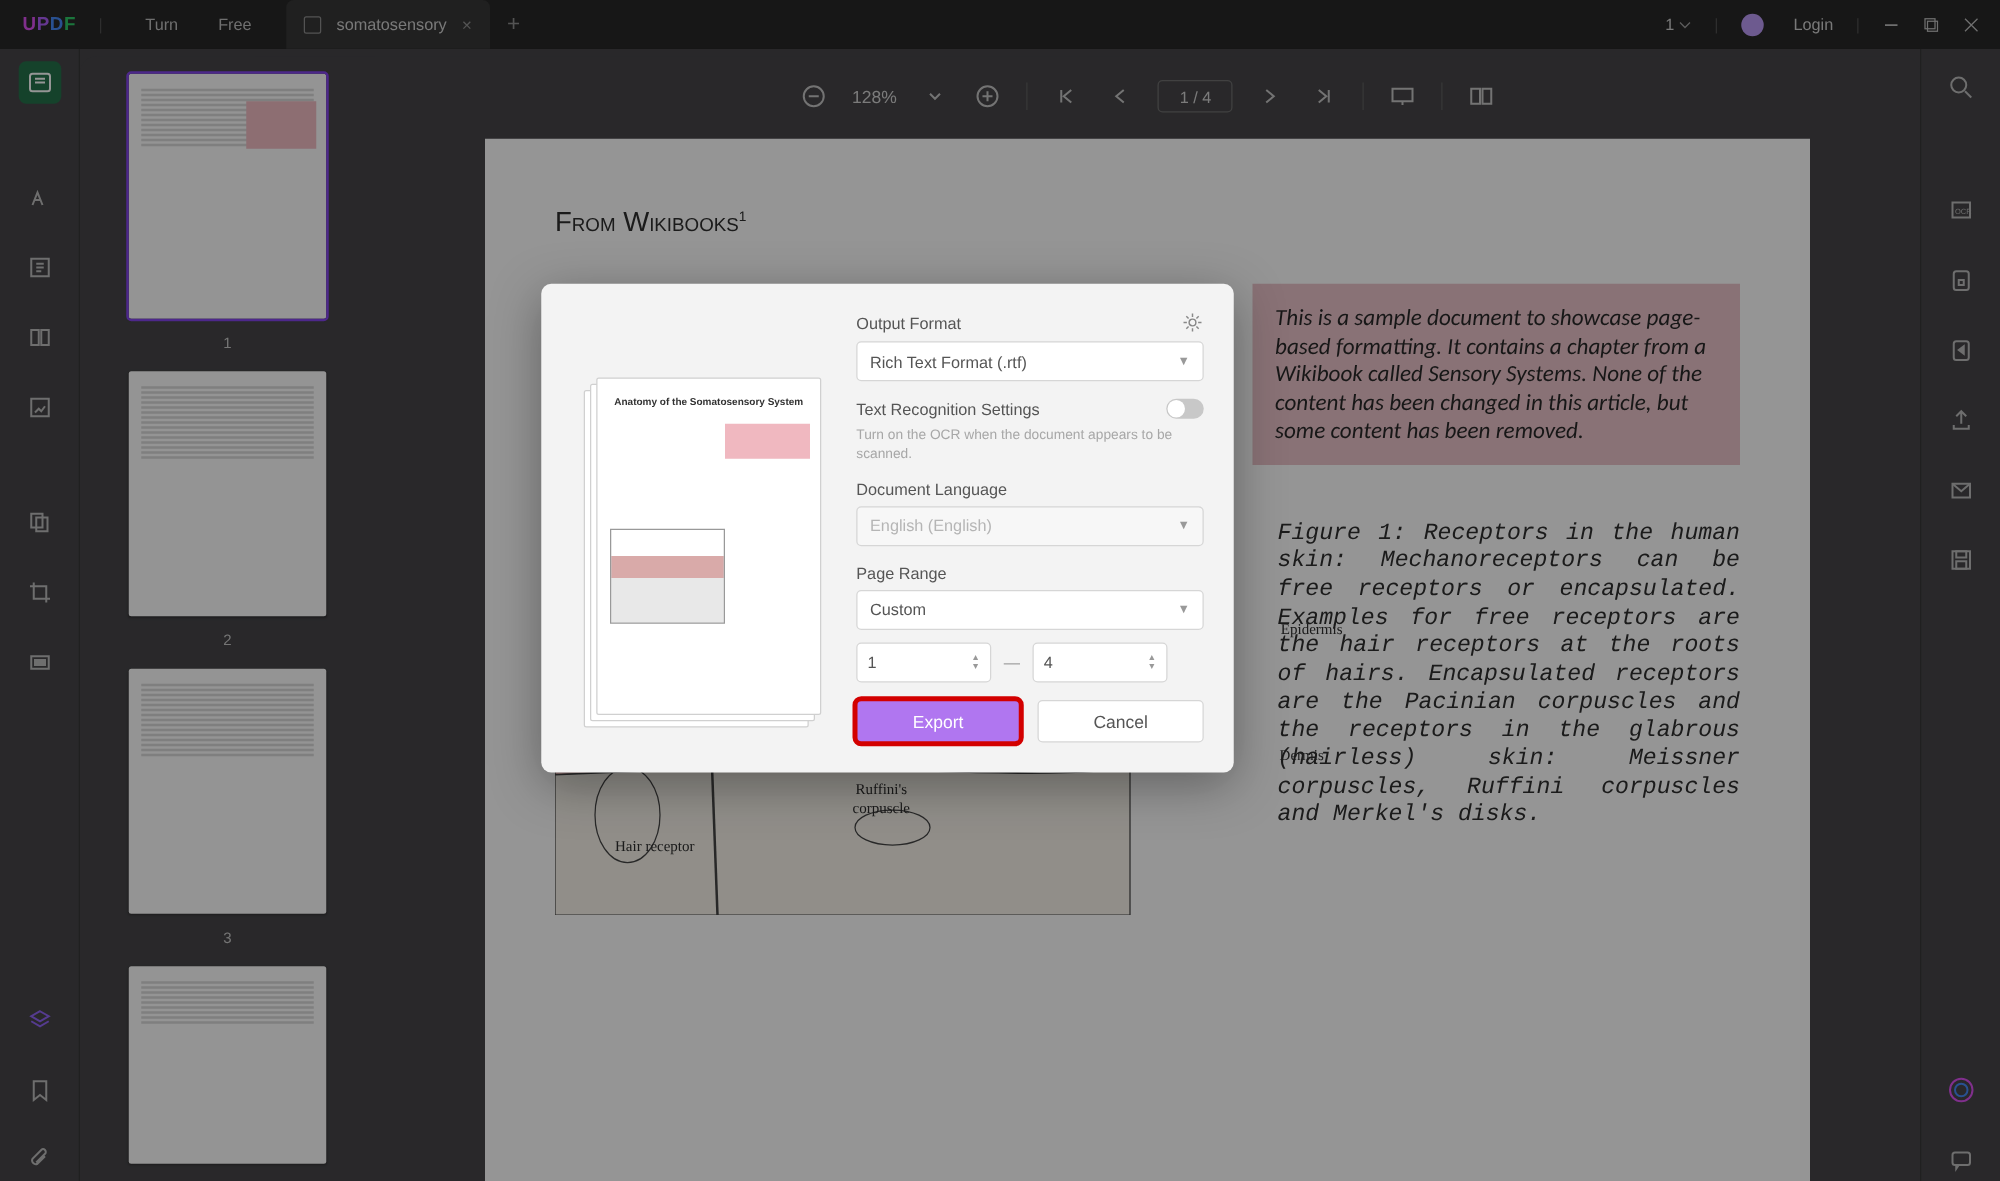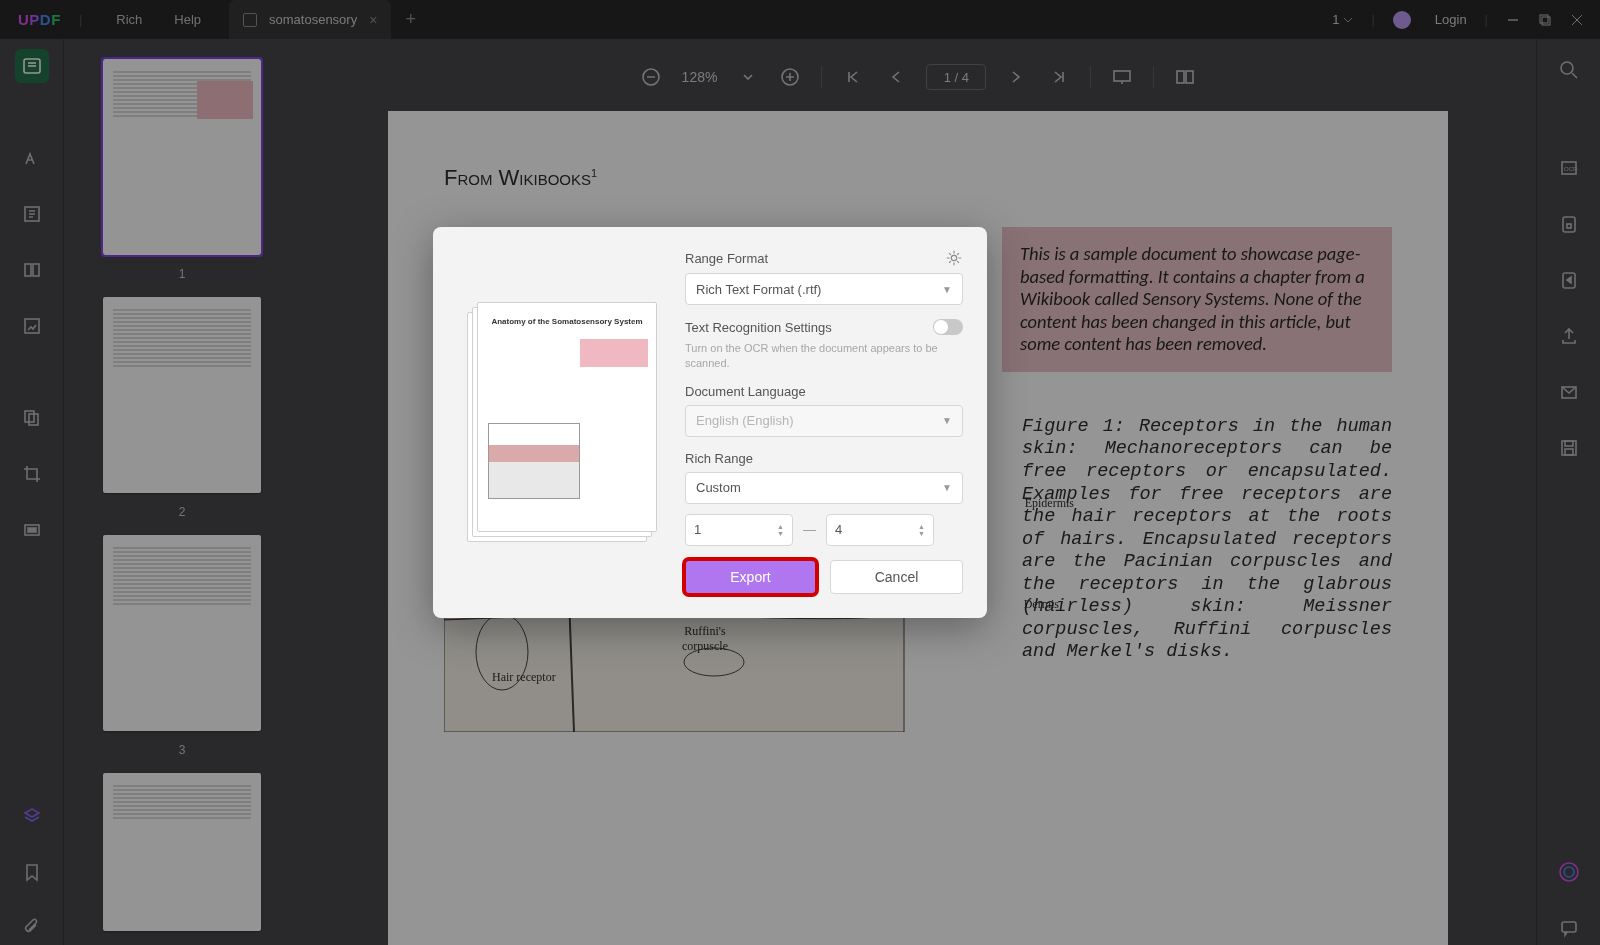--- a/index.html
+++ b/index.html
@@ -48,21 +48,21 @@
 .two-col{display:flex;gap:26px;}
 .body-text{flex:1;font-size:18px;line-height:1.35;text-align:justify;}
 .callout{width:390px;background:#e9bfc6;padding:16px 18px;font-style:italic;font-size:18.5px;line-height:1.22;font-family:Calibri,Arial,sans-serif;color:#1a1a1a;}
 .diagram-wrap{margin-top:40px;display:flex;gap:18px;}
 .diagram{width:560px;height:320px;position:relative;}
 .caption{flex:1;font-style:italic;font-size:18.5px;line-height:1.22;text-align:justify;font-family:Liberation Mono, monospace;padding-top:4px;}
 .overlay{position:fixed;inset:0;background:rgba(20,20,20,0.45);display:flex;align-items:center;justify-content:center;}
 .dialog{width:554px;background:#f3f3f3;border-radius:8px;display:flex;padding:22px 24px 24px;gap:18px;position:relative;left:-90px;top:-50px;box-shadow:0 10px 40px rgba(0,0,0,.35);}
 .dlg-left{width:210px;display:flex;align-items:center;justify-content:center;}
 .stack{position:relative;width:190px;height:240px;}
-.stack .sheet{position:absolute;background:#fff;border:1px solid #d0d0d0;width:180px;height:230px;border-radius:2px;}
+.stack .sheet{position:absolute;background:#fff;border:1px solid #d0d0d0;width:180px;height:270px;border-radius:2px;}
 .stack .s1{left:0;top:10px;} .stack .s2{left:5px;top:5px;} .stack .s3{left:10px;top:0;}
 .stack .s3 .mini-title{font-size:8px;font-weight:700;text-align:center;margin-top:14px;color:#333;}
 .stack .s3 .mini-hl{position:absolute;right:8px;top:36px;width:68px;height:28px;background:#f0b8c0;}
 .stack .s3 .mini-img{position:absolute;left:10px;top:120px;width:92px;height:76px;border:1px solid #999;background:linear-gradient(#fff 28%,#d9aaa9 28% 52%,#e8e8e8 52%);}
 .dlg-right{flex:1;font-size:13px;color:#444;}
 .dlg-row{margin-bottom:14px;}
 .dlg-label{font-size:13px;color:#555;margin-bottom:6px;display:flex;align-items:center;justify-content:space-between;}
 .gear{width:18px;height:18px;}
 .select,.num-input{width:100%;height:32px;background:#fff;border:1px solid #d6d6d6;border-radius:4px;padding:0 10px;font-size:13px;color:#555;display:flex;align-items:center;justify-content:space-between;}
 .select.disabled{color:#b5b5b5;background:#f7f7f7;}
@@ -82,22 +82,22 @@
 .skin-label{position:absolute;font-size:12px;font-family:Georgia,serif;color:#222;}
 </style>
 </head>
 <body>
 
 <div class="titlebar">
   <span class="logo">
     <span class="u">U</span><span class="p">P</span><span class="d">D</span><span class="f">F</span>
   </span>
   <span class="div">|</span>
-  <span class="menu-item">Rich</span>
-  <span class="menu-item">Help</span>
+  <span class="menu-item">Turn</span>
+  <span class="menu-item">Free</span>
   <div class="tab">
     <span class="doc-icon"></span>
     <span>somatosensory</span>
     <span class="close">×</span>
   </div>
   <span class="newtab">+</span>
   <div class="right-cluster">
     <span style="display:flex;align-items:center;gap:4px;color:#ccc;">
       <span>1</span>
       <svg width="10" height="10">
@@ -452,21 +452,21 @@
         <div class="sheet s3">
           <div class="mini-title">Anatomy of the Somatosensory System</div>
           <div class="mini-hl"></div>
           <div class="mini-img"></div>
         </div>
       </div>
     </div>
     <div class="dlg-right">
       <div class="dlg-row">
         <div class="dlg-label">
-          <span>Range Format</span>
+          <span>Output Format</span>
           <svg class="gear" viewBox="0 0 20 20" fill="none" stroke="#888" stroke-width="1.3">
               <circle cx="10" cy="10" r="3"></circle>
               <path d="M10 2v3M10 15v3M2 10h3M15 10h3M4.5 4.5l2 2M13.5 13.5l2 2M15.5 4.5l-2 2M6.5 13.5l-2 2"></path>
             </svg>
         </div>
         <div class="select">
           <span>Rich Text Format (.rtf)</span>
             <span class="chev">▼</span>
         </div>
       </div>
@@ -481,21 +481,21 @@
         <div class="dlg-label">
             <span>Document Language</span>
           </div>
         <div class="select disabled">
           <span>English (English)</span>
             <span class="chev">▼</span>
         </div>
       </div>
       <div class="dlg-row">
         <div class="dlg-label">
-            <span>Rich Range</span>
+            <span>Page Range</span>
           </div>
         <div class="select" style="margin-bottom:10px">
           <span>Custom</span>
             <span class="chev">▼</span>
         </div>
         <div class="range-row">
           <div class="spin">
               <span>1</span>
               <span class="arrows">▲<br>▼</span>
             </div>

